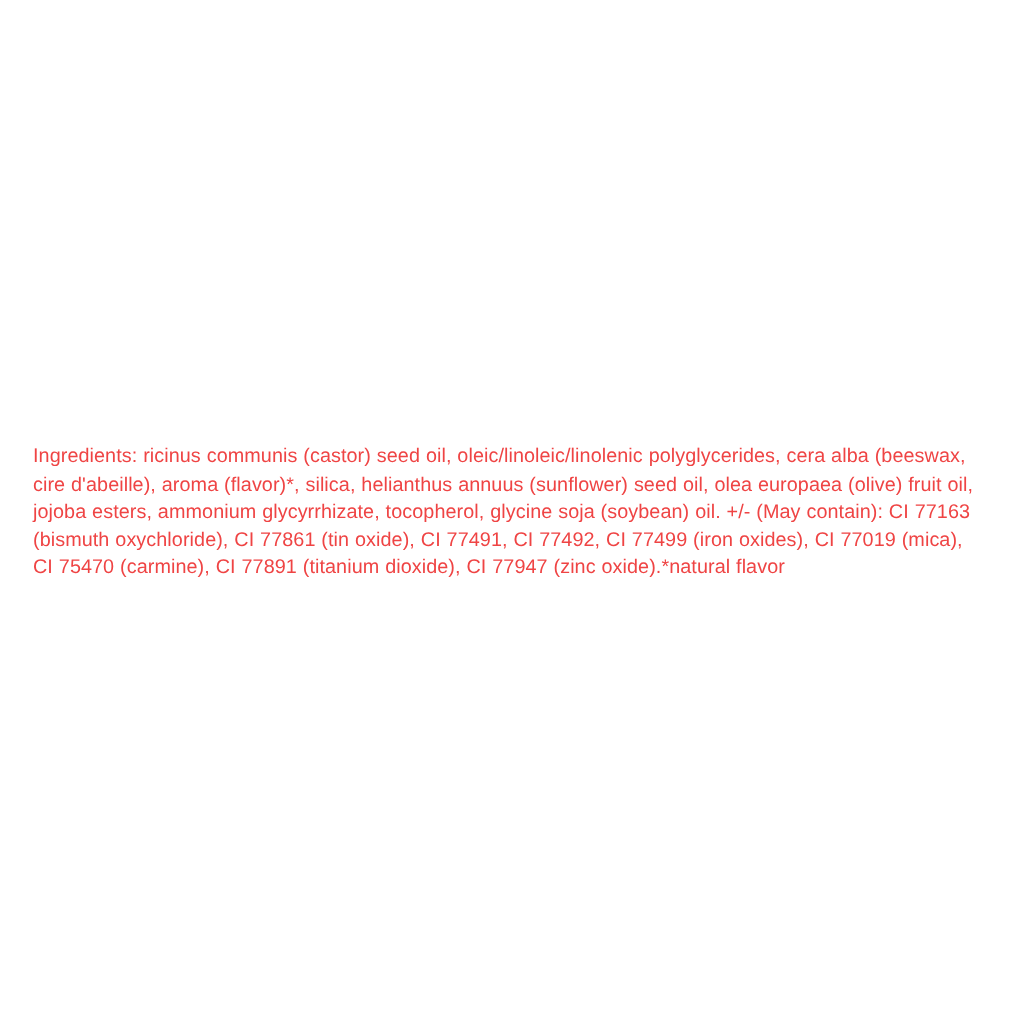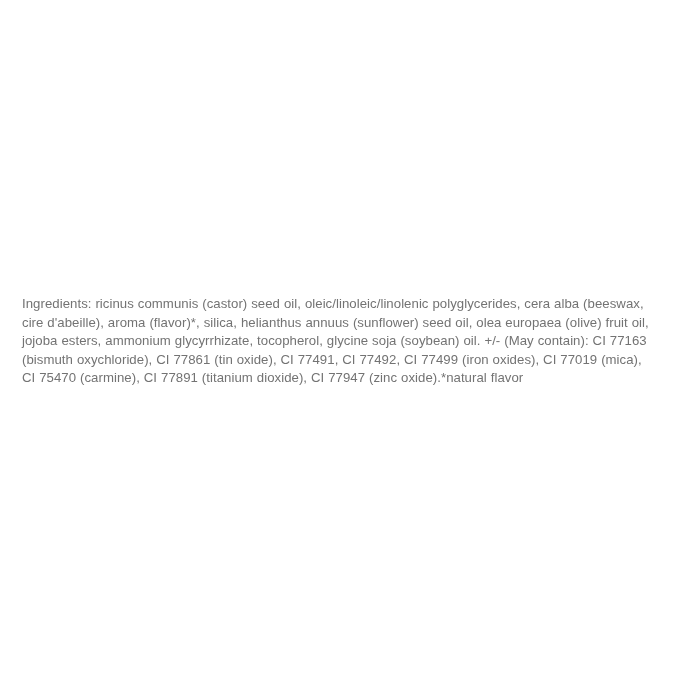--- a/index.html
+++ b/index.html
@@ -23,21 +23,21 @@
     position: absolute;
     left: 22px;
     top: 295px;
     width: 636px;
   }
   .ingredients-text {
     margin: 0;
     font-family: "Liberation Sans", sans-serif;
     font-size: 13.2px;
     line-height: 18.6px;
-    color: #737373;
+    color: #ef4444;
     text-align: left;
     letter-spacing: 0.05px;
     word-spacing: 0.2px;
   }
 </style>
 </head>
 <body>
 
 <div class="page">
   <div class="ingredients-block">

